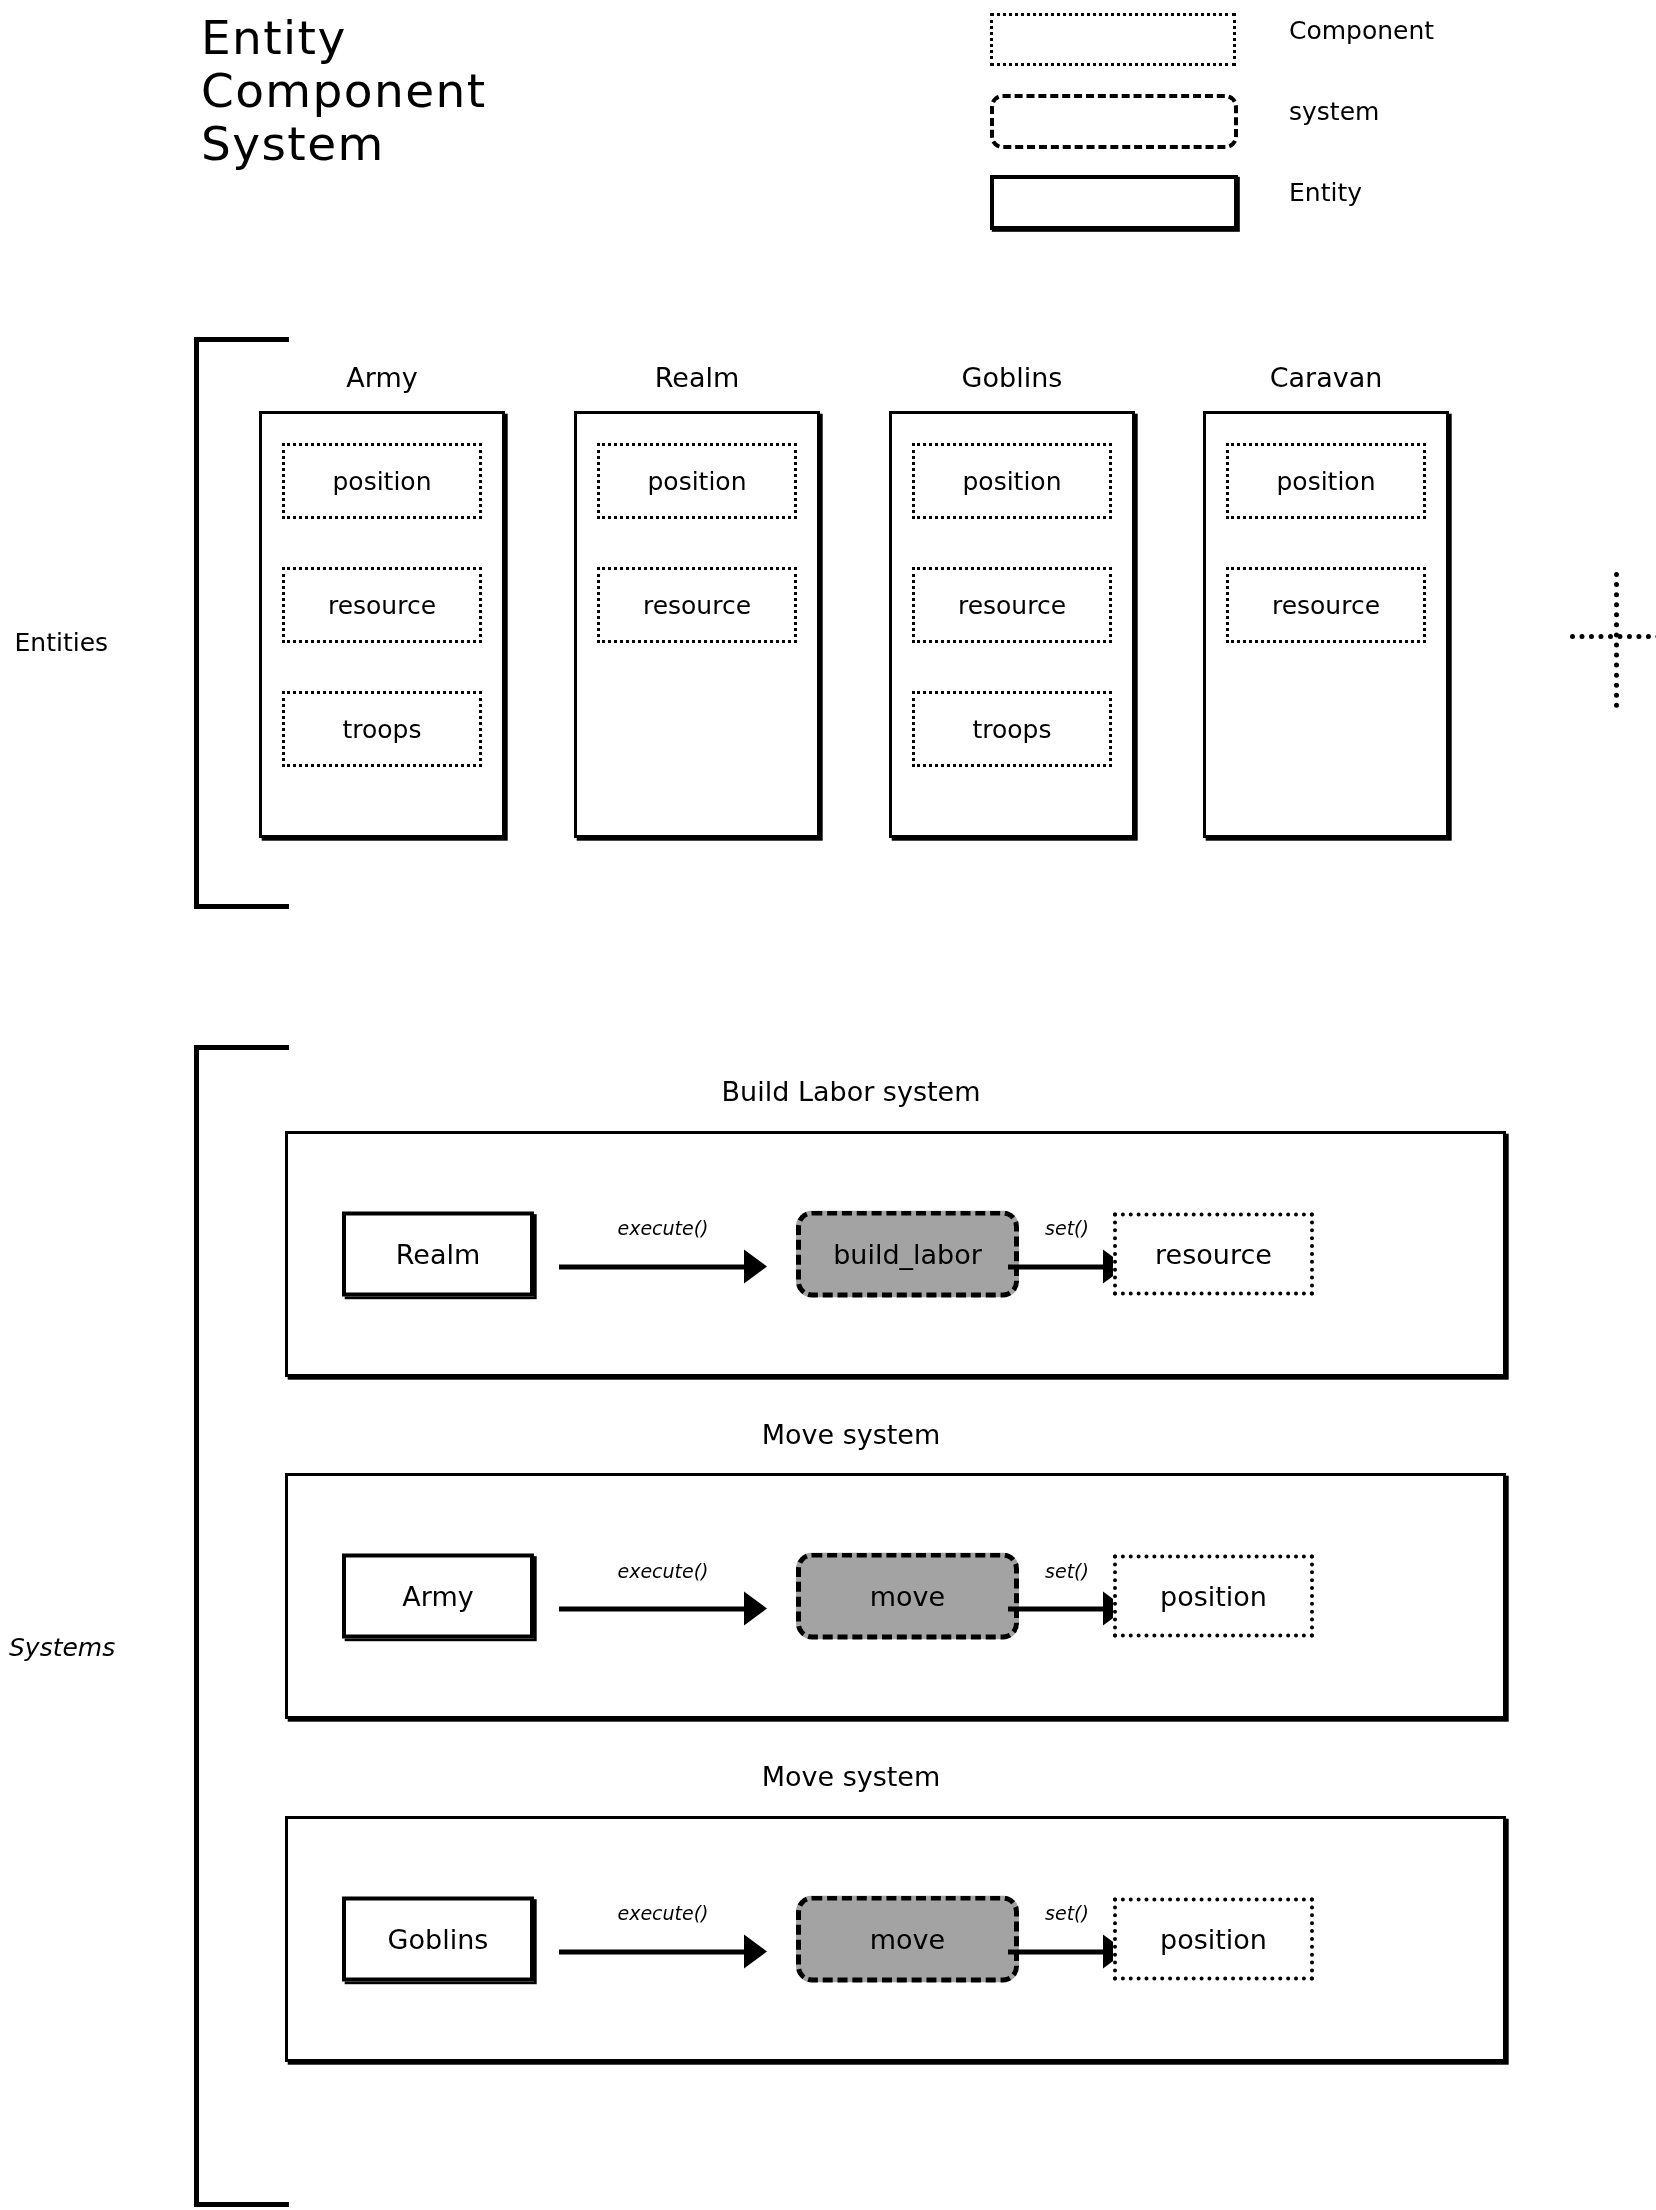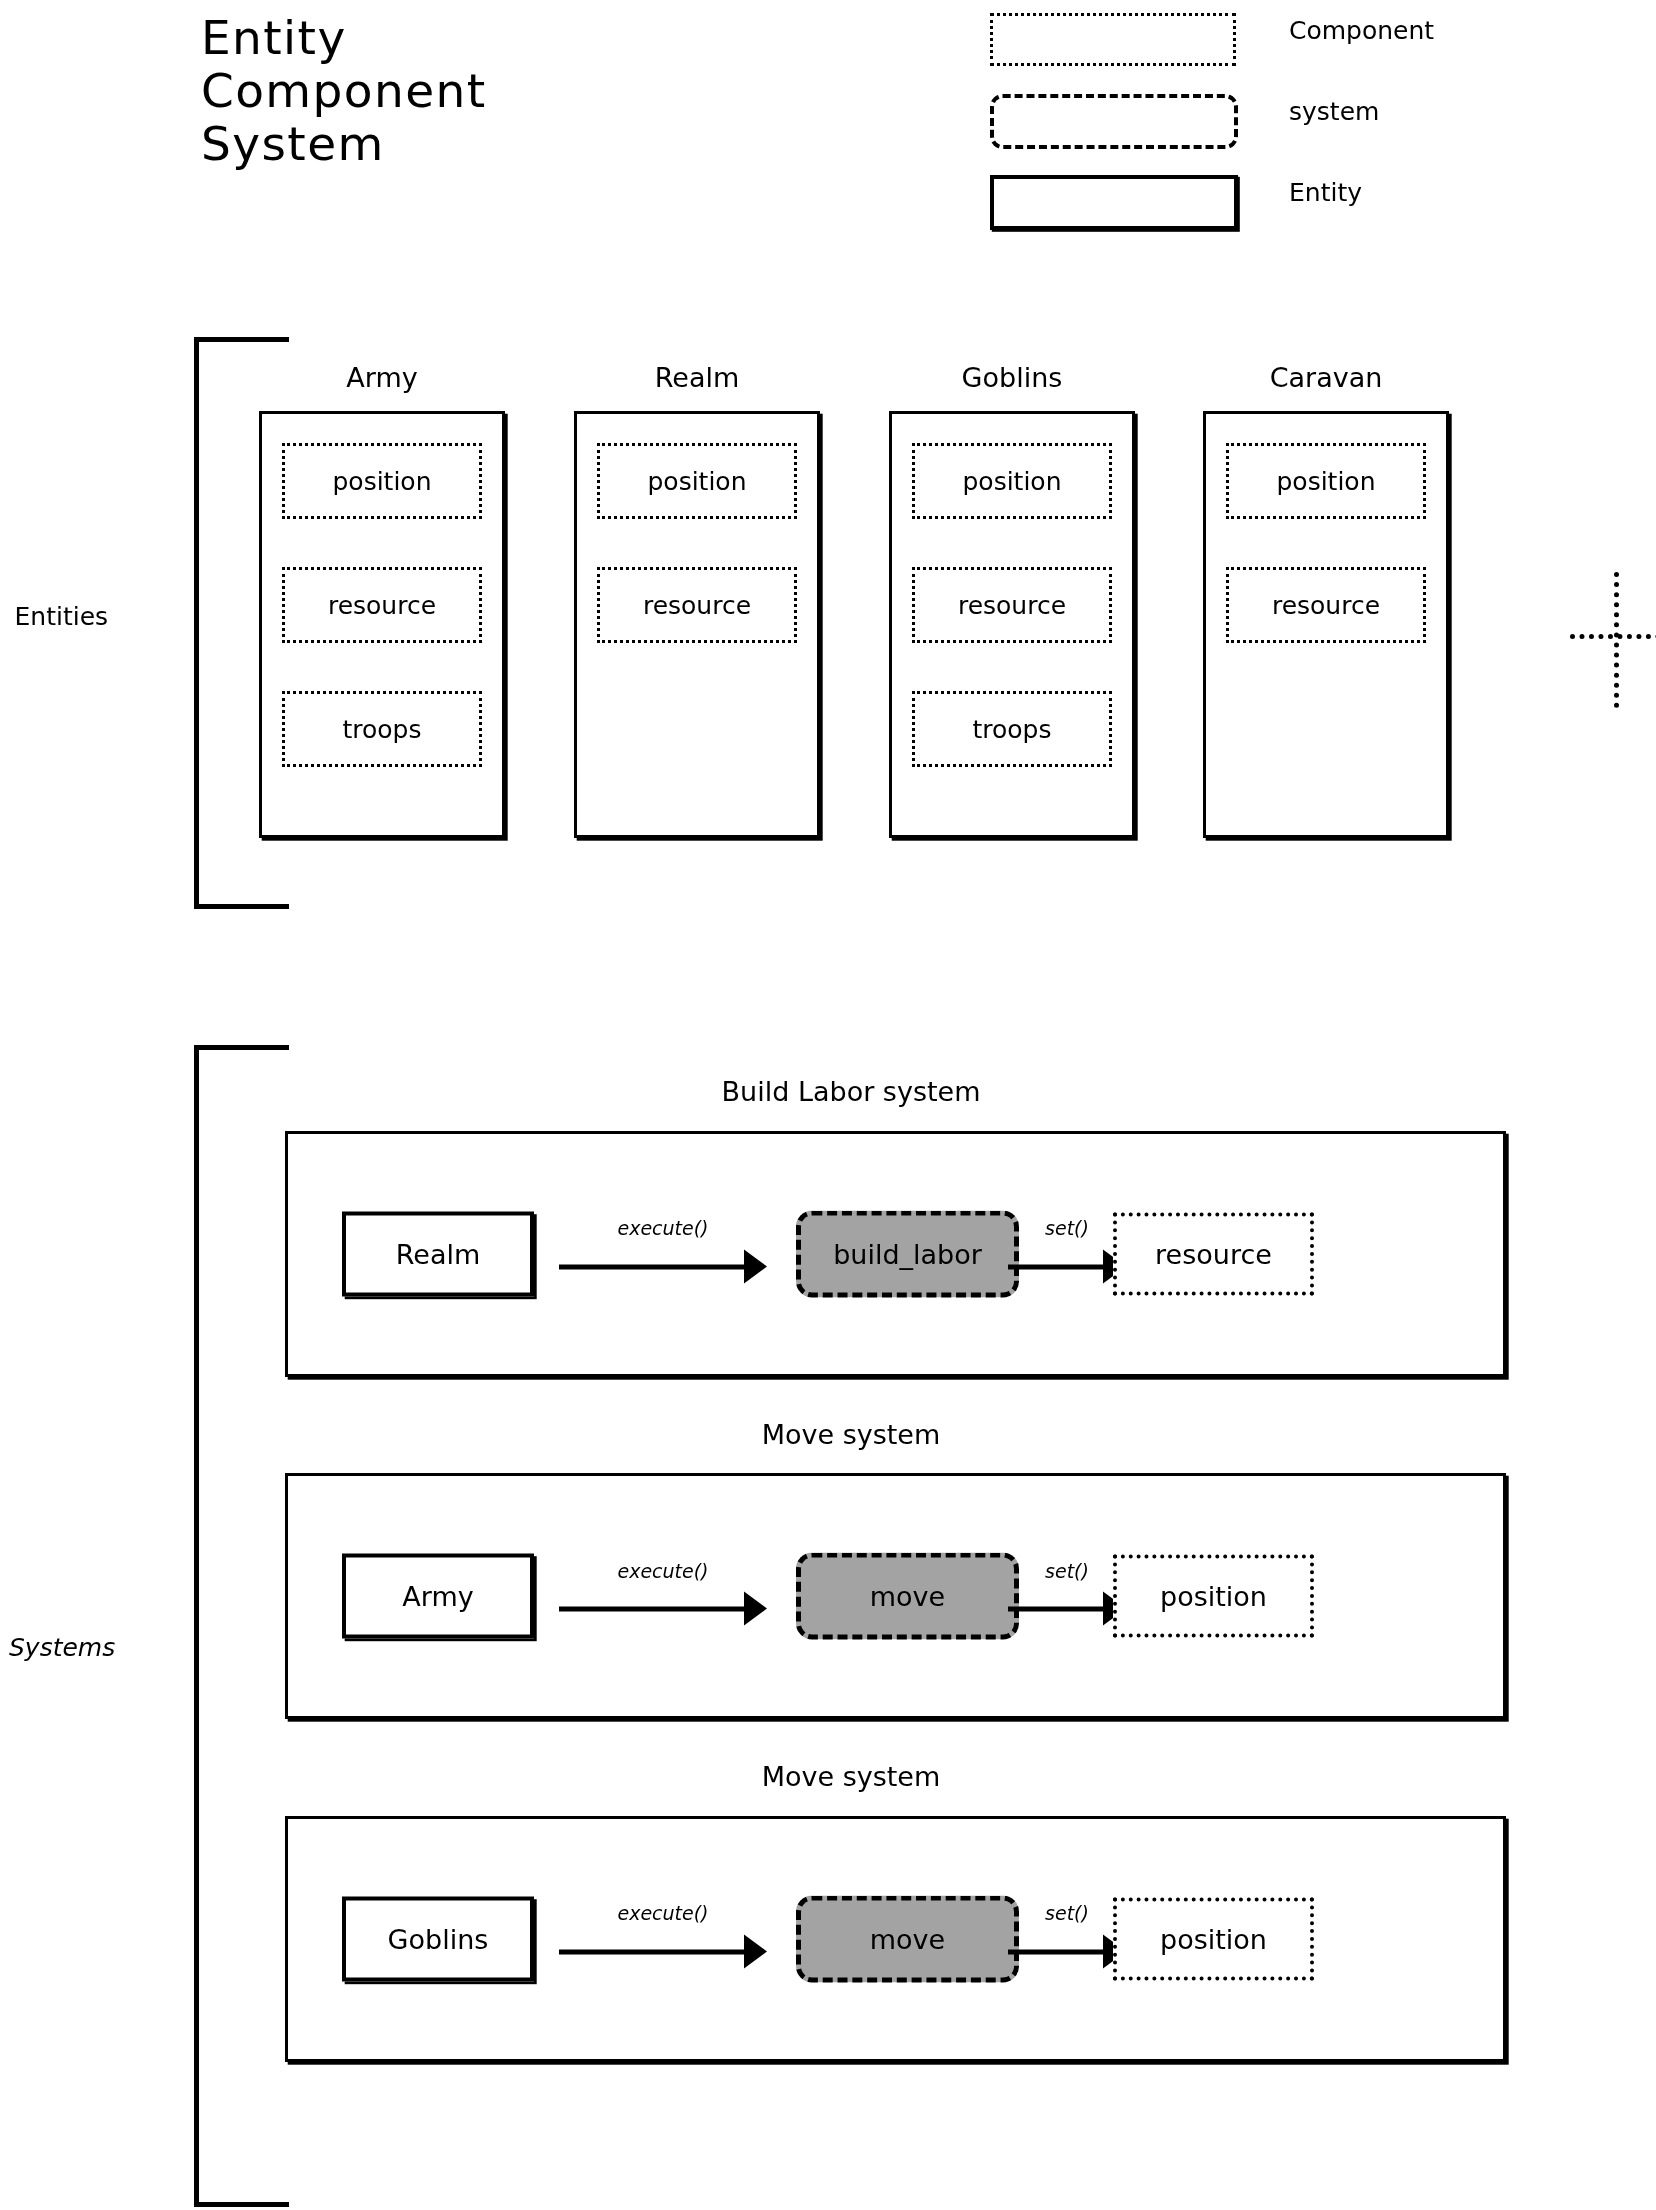--- a/index.html
+++ b/index.html
@@ -20,21 +20,21 @@
   #legend{position:absolute;left:990px;top:12.7px;width:543px;}
   .legend-row{position:relative;height:54px;margin-bottom:27px;}
   .legend-swatch{position:absolute;left:0;top:0;width:240px;height:47px;background:#fff;}
   .sw-component{border:3.6px dotted #000;}
   .sw-system{border:4.5px dashed #000;border-radius:12.7px;}
   .sw-entity{border:4.5px solid #000;box-shadow:1.8px 1.8px 0 #000;}
   .legend-label{position:absolute;left:299px;top:3.6px;font-size:25px;white-space:nowrap;}
 
   
   .section-label{position:absolute;font-size:25px;white-space:nowrap;}
-  #entities-label{left:14.5px;top:602px;}
+  #entities-label{left:14.5px;top:628px;}
   #systems-label{left:9px;top:1633px;font-style:italic;}
 
   
   .bracket{position:absolute;border-left:5.4px solid #000;}
   .bracket::before,.bracket::after{
     content:"";position:absolute;left:-5.4px;width:95px;height:5.4px;background:#000;
   }
   .bracket::before{top:0;}
   .bracket::after{bottom:0;}
   #entities-bracket{left:194px;top:337px;height:572px;}

